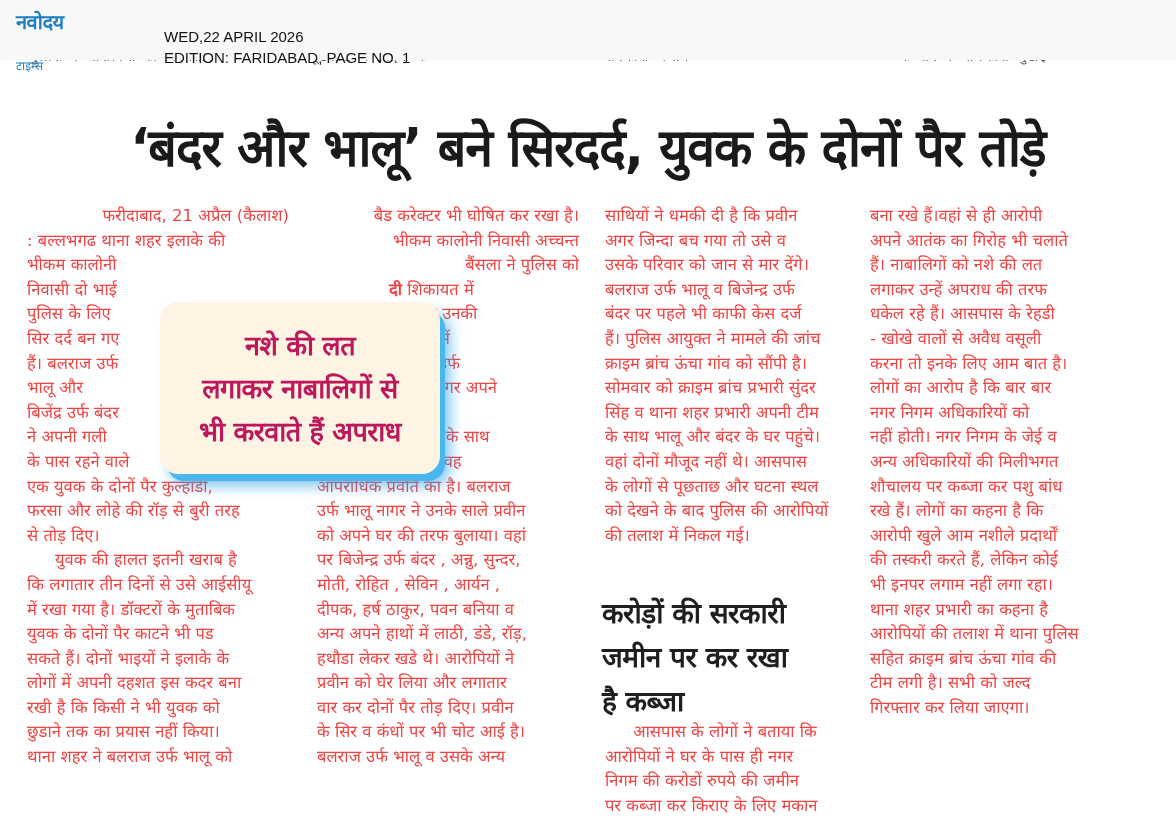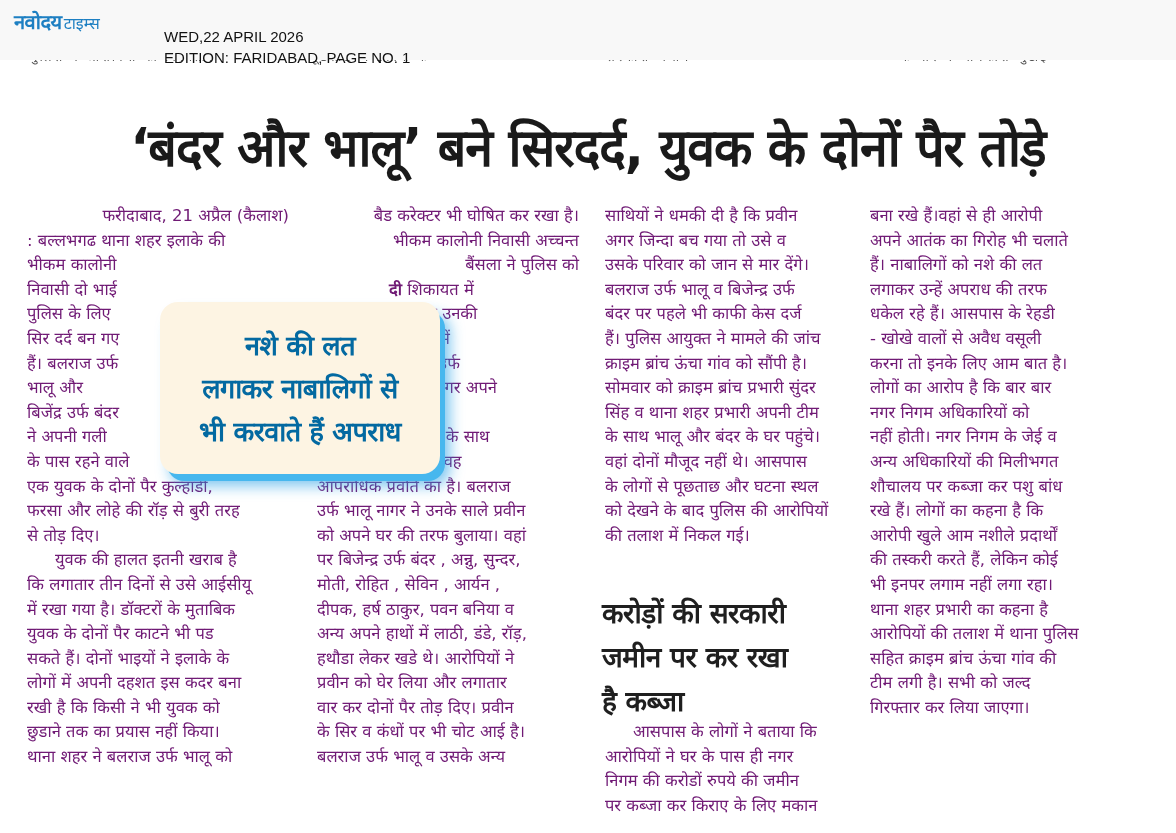--- a/index.html
+++ b/index.html
@@ -5,28 +5,28 @@
   * { box-sizing: border-box; margin: 0; padding: 0; }
   html, body { width: 1176px; height: 833px; overflow: hidden; background: #ffffff; }
   body { position: relative; font-family: "DejaVu Sans", sans-serif; color: #222; }
 
   .topbar {
     position: absolute; left: 0; top: 0; width: 1176px; height: 60px;
     background: #f8f8f8; z-index: 5;
   }
   .logo {
     position: absolute; left: 14px; top: 8px; height: 26px;
-    display: flex; align-items: baseline;
+    display: flex; align-items: baseline; flex-direction: column;
   }
   .logo-main {
     font-family: "DejaVu Sans", sans-serif; font-weight: bold; font-size: 20px;
     color: #1d7fc2; letter-spacing: -0.5px;
   }
   .logo-sub {
-    font-family: "DejaVu Sans", sans-serif; font-size: 16px; color: #1d7fc2; margin-left: 2px;
+    font-family: "DejaVu Sans", sans-serif; font-size: 12px; color: #1d7fc2; margin-left: 2px; margin-top: 22px;
   }
   .edition {
     position: absolute; left: 164px; top: 26px;
     font-family: "Liberation Sans", sans-serif; font-size: 15px; line-height: 21px; color: #111;
   }
   .cutoff-row {
     position: absolute; left: 0; top: 56px; width: 1176px; height: 10px; overflow: hidden;
     font-size: 13px; color: #555; line-height: 10px; letter-spacing: 2px;
   }
   .cutoff-row span { position: absolute; top: -4px; white-space: nowrap; }
@@ -34,39 +34,39 @@
   .headline {
     position: absolute; left: 0; top: 100px; width: 1176px; text-align: center;
     font-family: "DejaVu Sans", sans-serif; font-weight: bold; font-size: 50px;
     letter-spacing: -1px; color: #1a1a1a; line-height: 96px;
     transform: scaleY(1.05);
   }
 
   .col {
     position: absolute; top: 204px;
     font-family: "DejaVu Sans", sans-serif; font-size: 16.5px; line-height: 24.6px;
-    color: #701a75; text-align: justify;
+    color: #ef4444; text-align: justify;
   }
   .c1 { left: 27px; width: 262px; }
   .c2 { left: 317px; width: 262px; }
   .c3 { left: 605px; width: 262px; }
   .c4 { left: 870px; width: 262px; }
 
   .line { display: block; white-space: nowrap; height: 24.6px; }
   .right { text-align: right; }
 
   .pull-quote {
     position: absolute; left: 160px; top: 302px; width: 280px; height: 172px;
     background: #fdf4e3; border-radius: 18px;
     box-shadow: 6px 8px 0 -1px #47b7ee, 10px 12px 14px rgba(40,160,230,0.6);
     display: flex; align-items: center; justify-content: center; text-align: center;
   }
   .pull-quote .pq-text {
     font-family: "DejaVu Sans", sans-serif; font-weight: bold; font-size: 27px;
-    line-height: 43px; color: #0369a1; letter-spacing: -0.5px;
+    line-height: 43px; color: #be185d; letter-spacing: -0.5px;
   }
 
   .subhead {
     position: absolute; left: 602px; top: 592px; width: 266px; text-align: left;
     font-family: "DejaVu Sans", sans-serif; font-weight: bold; font-size: 28px;
     line-height: 44px; color: #1f1f1f; letter-spacing: -0.5px;
   }
   .c3b { position: absolute; left: 605px; top: 720px; width: 262px; }
 </style>
 </head>

